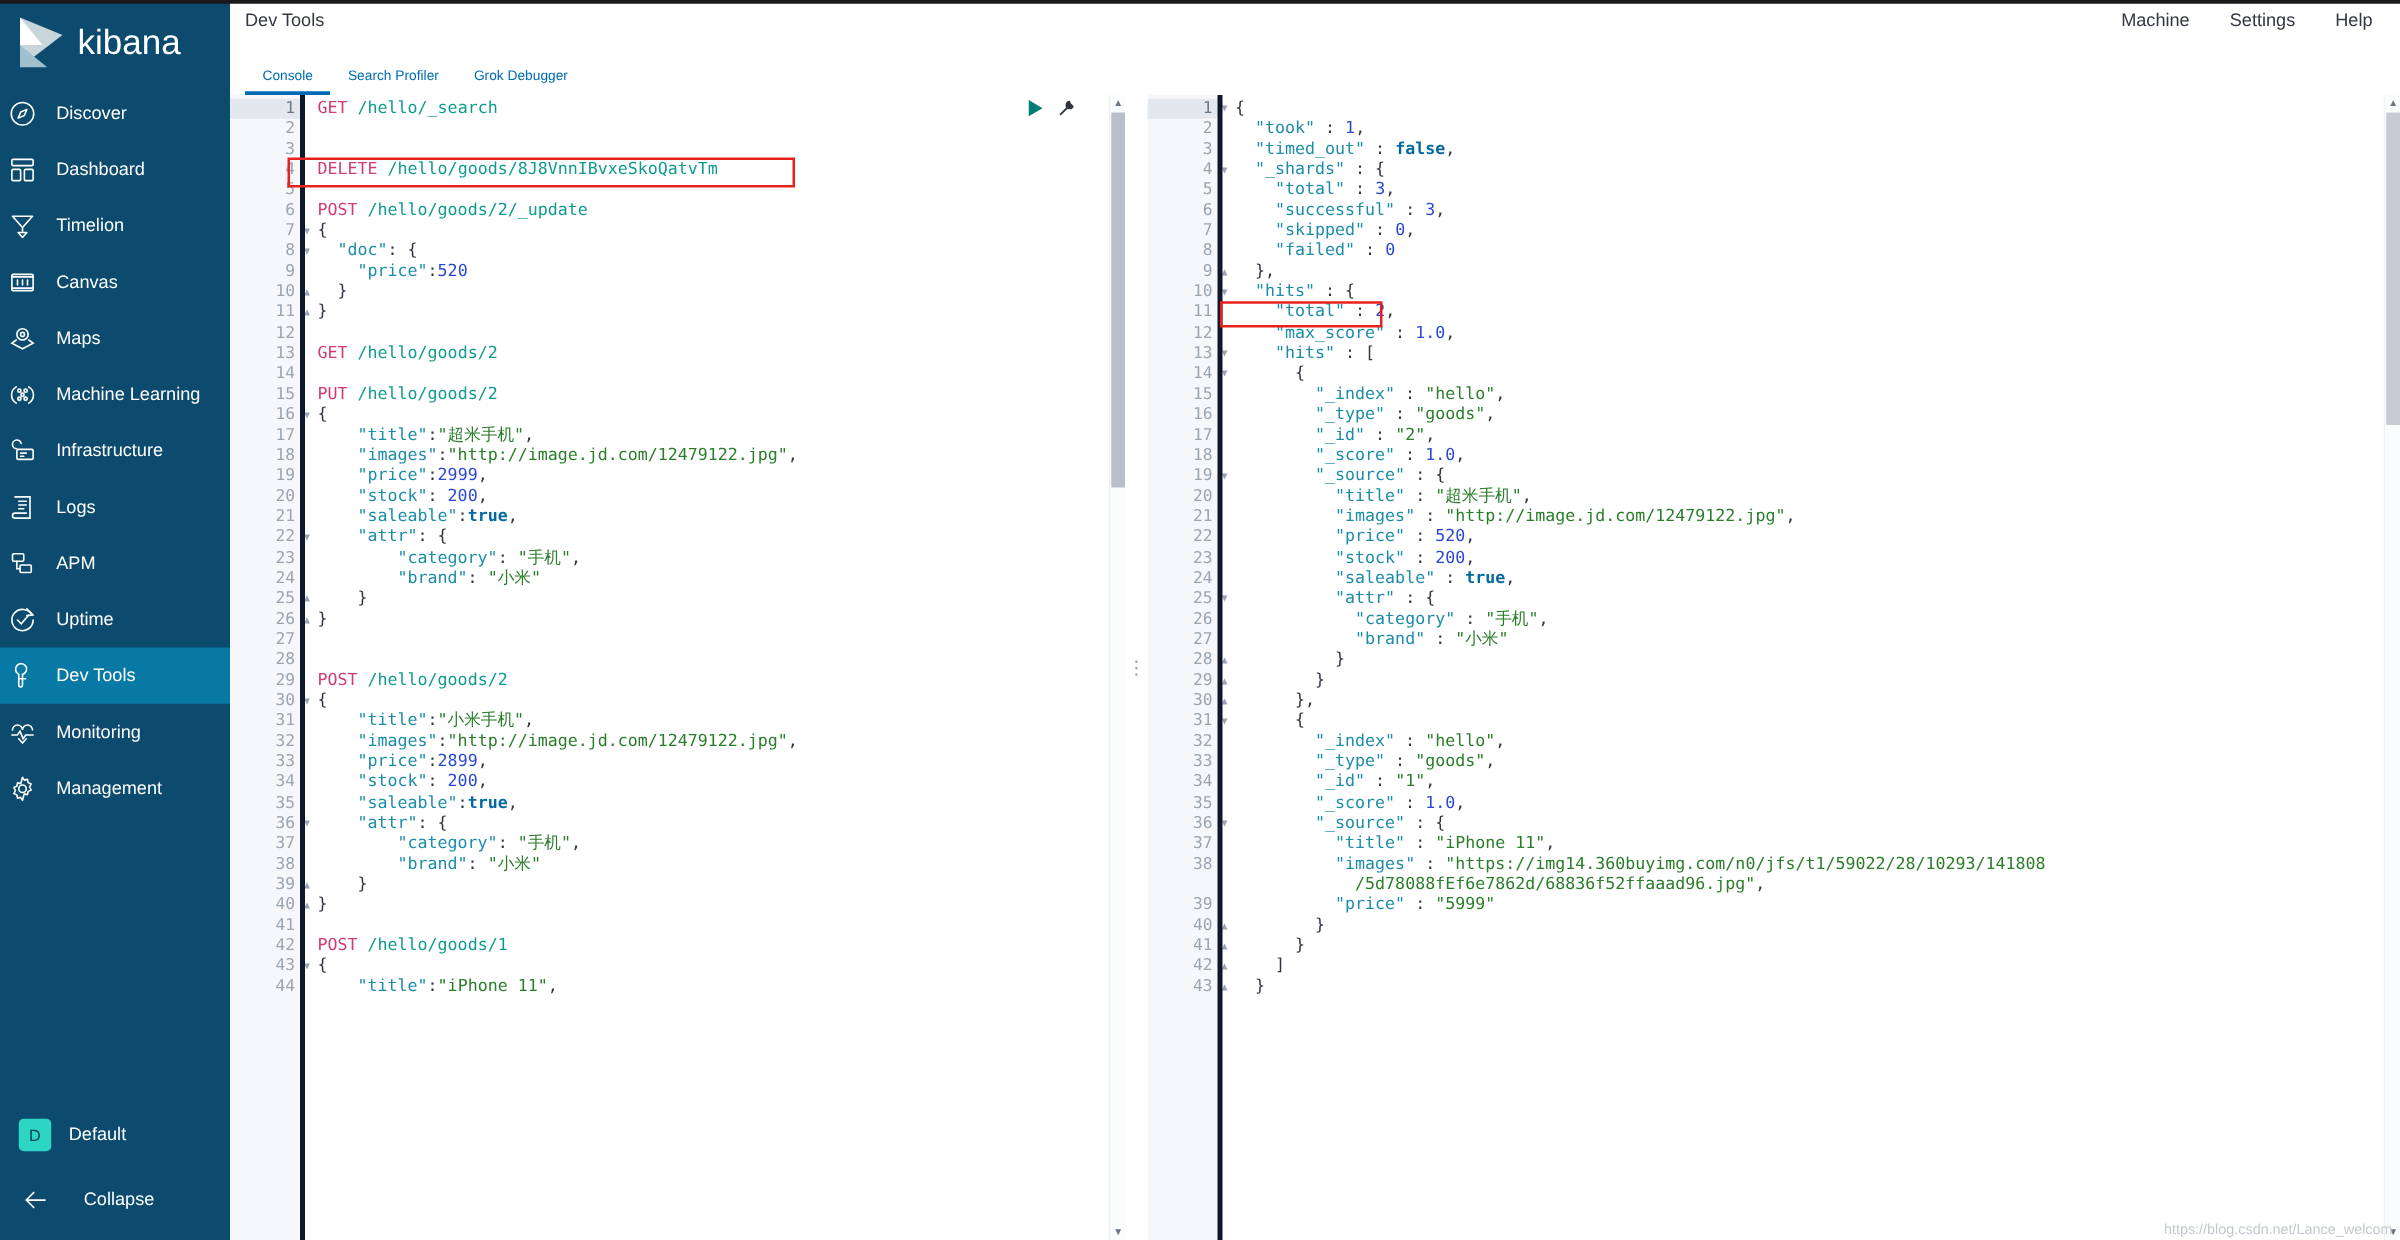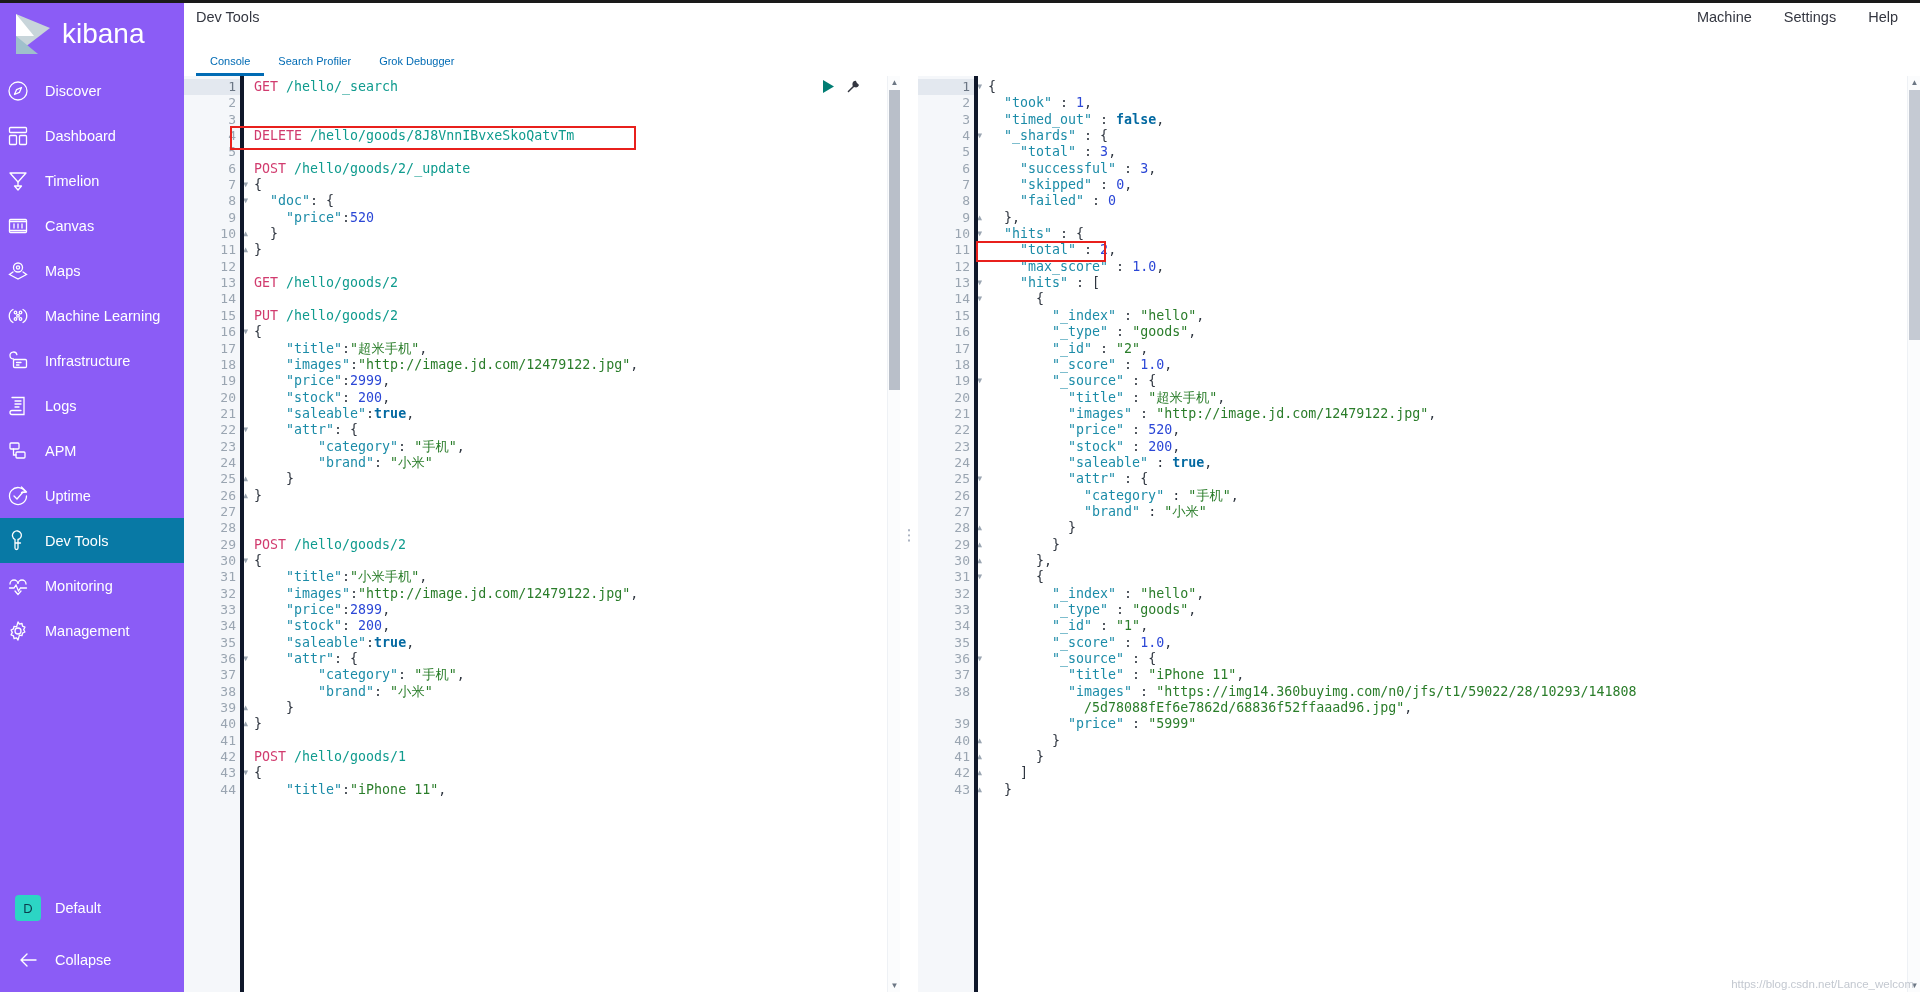--- a/index.html
+++ b/index.html
@@ -7,21 +7,21 @@
     width: 1920px; height: 992px;
     font-family: "Liberation Sans", sans-serif;
     background: #ffffff;
     overflow: hidden;
   }
   #app { position: relative; width: 1920px; height: 992px; display: flex; }
 
   
   #sidebar {
     width: 184px; height: 992px;
-    background: #8b5cf6;
+    background: #0c4a6e;
     flex: 0 0 184px;
     display: flex; flex-direction: column;
     position: relative;
   }
   #logo-area {
     height: 68px; display: flex; align-items: center;
     padding-left: 14px; gap: 10px;
   }
   #logo-mark { width: 38px; height: 40px; position: relative; flex: 0 0 38px; }
   #logo-text { color: #fff; font-size: 28px; letter-spacing: 0px; font-weight: 400; }
@@ -41,21 +41,21 @@
   #space-item {
     height: 52px; display: flex; align-items: center; padding-left: 15px; gap: 14px;
     cursor: pointer;
   }
   #space-avatar {
     width: 26px; height: 26px; border-radius: 4px; background: #2cd5c4;
     color: #0a3d4d; font-size: 13px; display: flex; align-items: center;
     justify-content: center; flex: 0 0 26px;
   }
   #collapse-item {
-    height: 52px; display: flex; align-items: center; padding-left: 15px; gap: 14px;
+    height: 52px; display: flex; align-items: center; padding-left: 15px; gap: 26px;
     cursor: pointer; margin-bottom: 6px;
   }
 
   
   #main { flex: 1 1 auto; display: flex; flex-direction: column; min-width: 0; position: relative; background: #fff; }
   #topbar {
     height: 33px; display: flex; align-items: center;
     padding: 0 14px 0 12px; flex: 0 0 33px;
     border-bottom: 0px solid transparent;
   }

